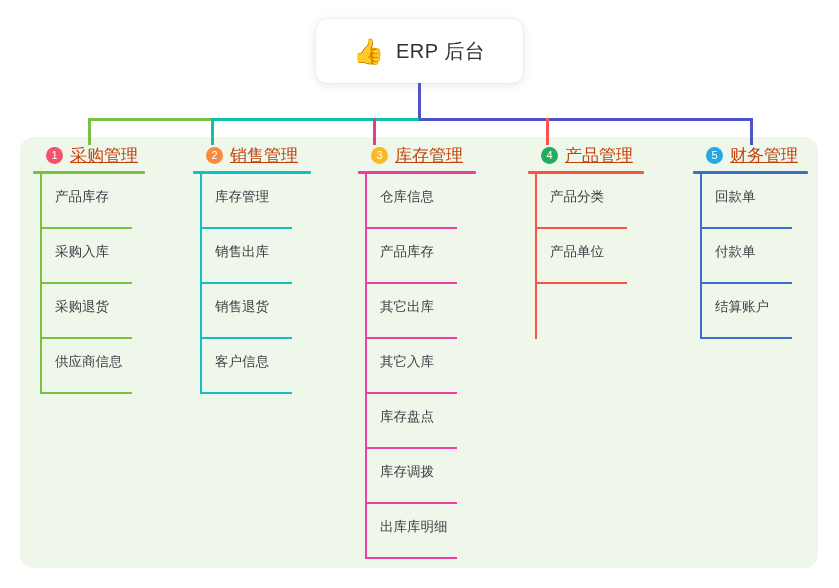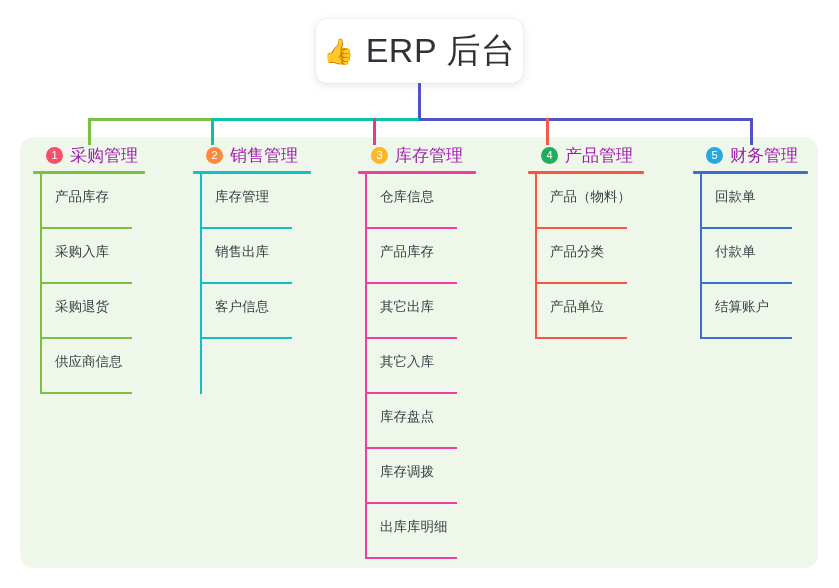--- a/index.html
+++ b/index.html
@@ -34,21 +34,21 @@
     justify-content: center;
     gap: 11px;
     box-sizing: border-box;
   }
   .root-emoji {
     font-size: 25px;
     line-height: 1;
     display: block;
   }
   .root-title {
-    font-size: 34px;
+    font-size: 20px;
     color: #2f3136;
     letter-spacing: 0.5px;
     white-space: nowrap;
   }
 
   
   .root-stem {
     position: absolute;
     left: 418px;
     top: 83px;
@@ -99,22 +99,23 @@
     border-radius: 50%;
     color: #ffffff;
     font-size: 11px;
     line-height: 17px;
     text-align: center;
     display: inline-block;
     flex: 0 0 auto;
   }
   .col-title {
     font-size: 17px;
-    color: #a21caf;
+    color: #c2410c;
     white-space: nowrap;
+    text-decoration: underline;
   }
   .head-rule {
     position: absolute;
     left: 0;
     bottom: 0;
     height: 3px;
     border-radius: 1px;
   }
 
   
@@ -212,20 +213,24 @@
           <div class="spine" style="background: rgb(18, 191, 194); height: 220px;"></div>
           <div class="item">
             <span class="item-label">库存管理</span>
             <div class="item-rule" style="background: rgb(18, 191, 194);"></div>
           </div>
           <div class="item">
             <span class="item-label">销售出库</span>
             <div class="item-rule" style="background: rgb(18, 191, 194);"></div>
           </div>
           <div class="item">
+            <span class="item-label">销售退货</span>
+            <div class="item-rule" style="background: rgb(18, 191, 194);"></div>
+          </div>
+          <div class="item">
             <span class="item-label">客户信息</span>
             <div class="item-rule" style="background: rgb(18, 191, 194);"></div>
           </div>
         </div>
       </div>
       <div class="col" style="left: 358px;">
         <div class="col-head" style="width: 118px;">
           <span class="badge" style="background: rgb(251, 183, 36);">3</span>
           <span class="col-title">库存管理</span>
           <div class="head-rule" style="width: 118px; background: rgb(236, 63, 160);"></div>
@@ -264,24 +269,20 @@
       </div>
       <div class="col" style="left: 528px;">
         <div class="col-head" style="width: 116px;">
           <span class="badge" style="background: rgb(33, 173, 91);">4</span>
           <span class="col-title">产品管理</span>
           <div class="head-rule" style="width: 116px; background: rgb(251, 83, 67);"></div>
         </div>
         <div class="col-body">
           <div class="spine" style="background: rgb(251, 83, 67); height: 165px;"></div>
           <div class="item">
-            <span class="item-label">产品（物料）</span>
-            <div class="item-rule" style="background: rgb(251, 83, 67);"></div>
-          </div>
-          <div class="item">
             <span class="item-label">产品分类</span>
             <div class="item-rule" style="background: rgb(251, 83, 67);"></div>
           </div>
           <div class="item">
             <span class="item-label">产品单位</span>
             <div class="item-rule" style="background: rgb(251, 83, 67);"></div>
           </div>
         </div>
       </div>
       <div class="col" style="left: 693px;">

